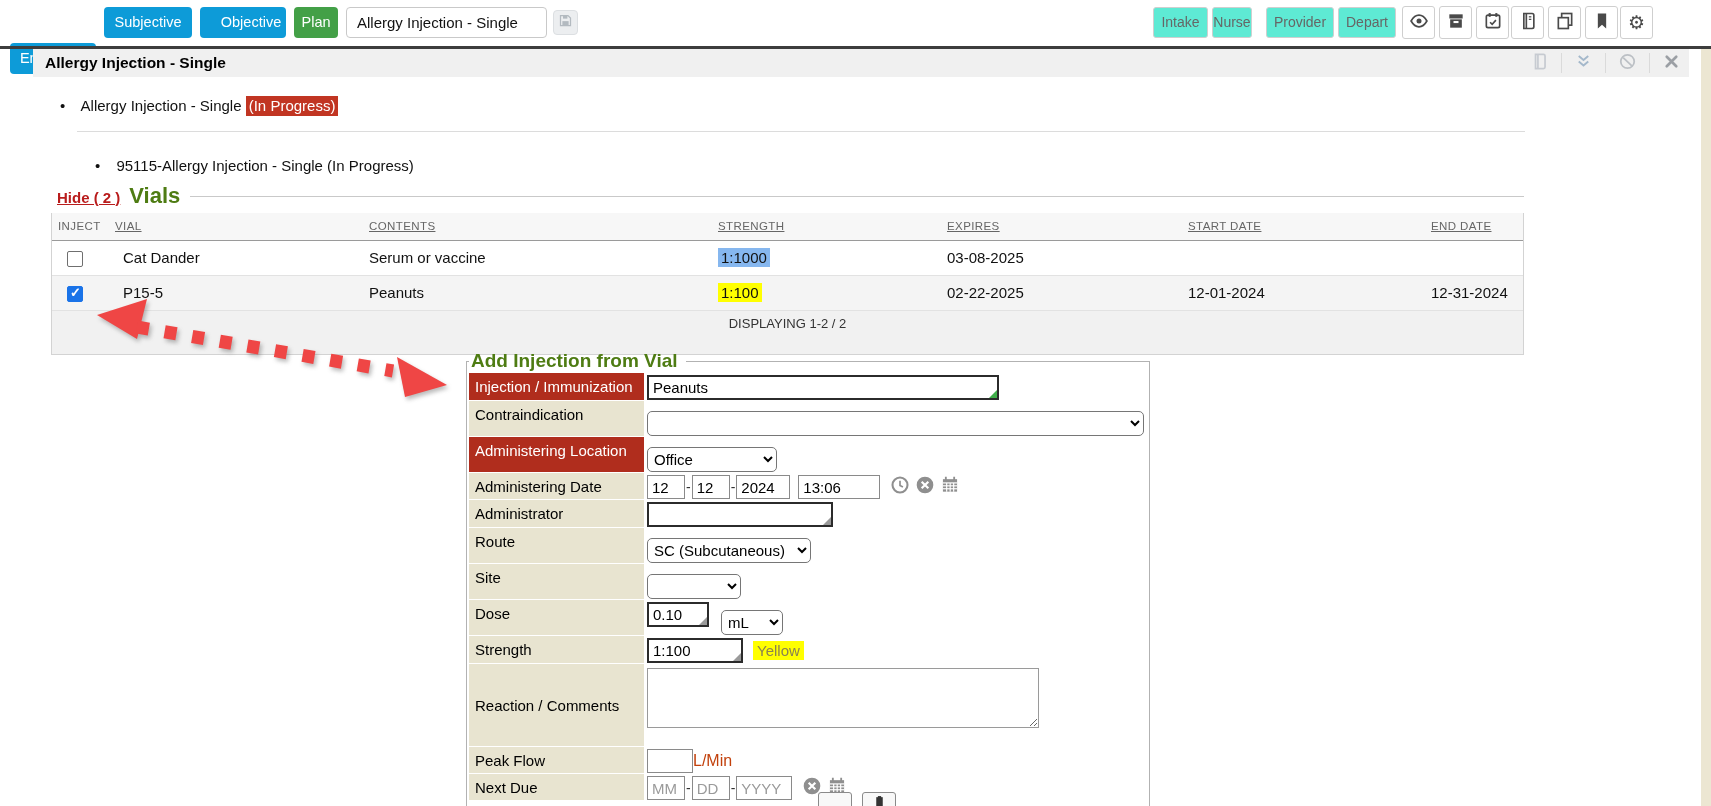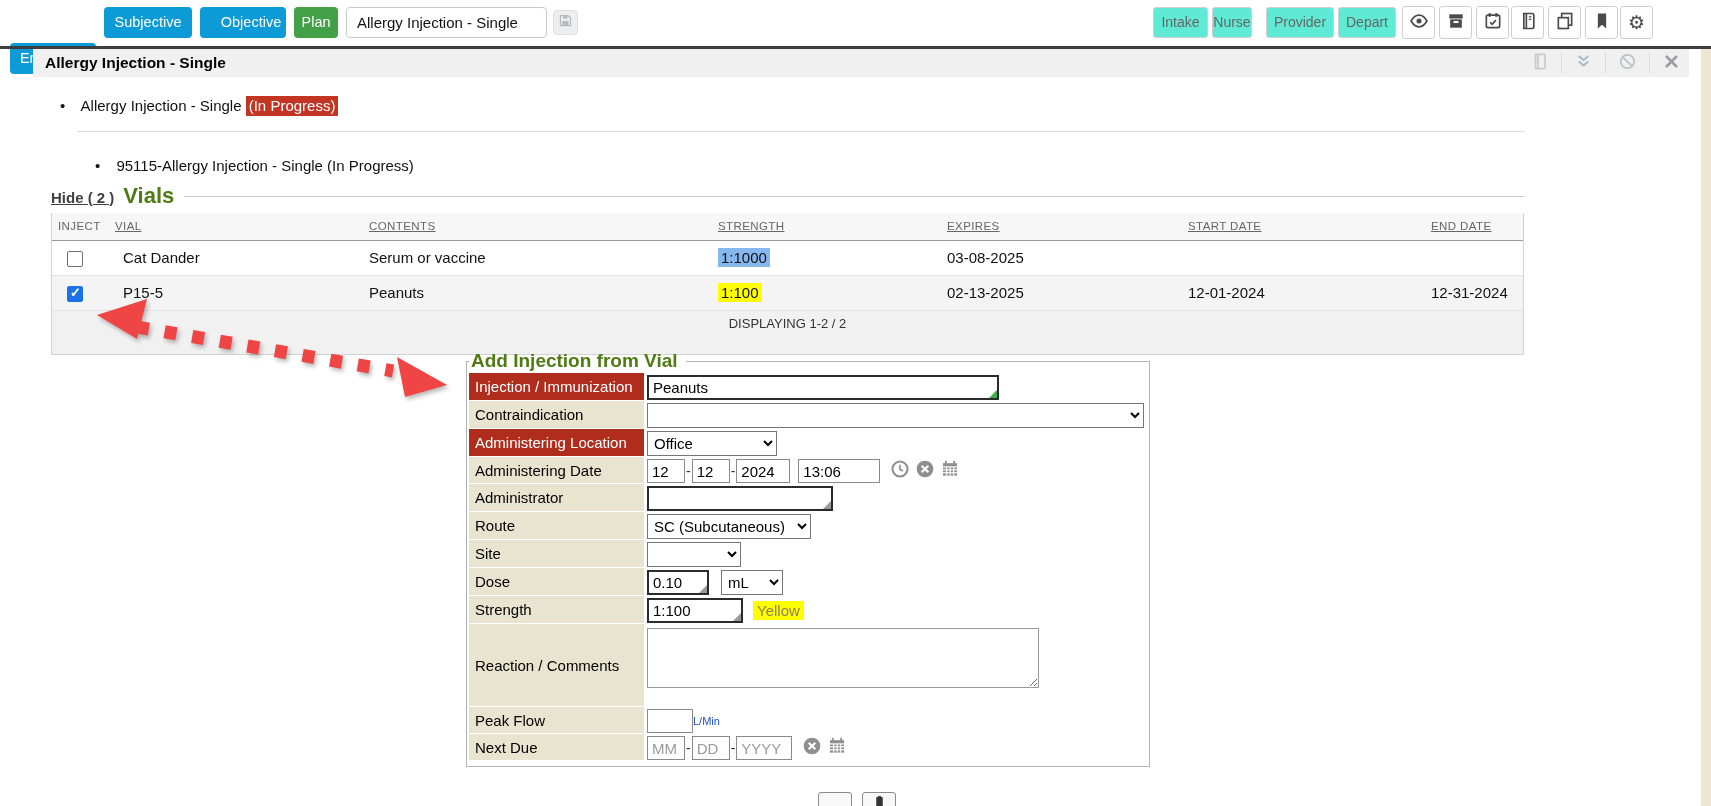--- a/index.html
+++ b/index.html
@@ -34,21 +34,21 @@
 
   
   .bullet { position:absolute; font-size:15px; color:#111; }
   .bullet::before { content:"•"; margin-right:12px; font-size:15px; }
   .badge { background:#c13522; color:#fff; padding:1px 3px 2px 3px; }
   .hr1 { position:absolute; left:77px; top:131px; width:1448px; height:1px; background:#dcdcdc; }
 
   
   .vials { position:absolute; left:51px; top:183px; width:1473px; }
   .vials-legend { display:flex; align-items:baseline; height:30px; }
-  .hide-link { color:#404040; font-weight:bold; font-size:15px; text-decoration:underline; cursor:pointer; }
+  .hide-link { color:#b91c1c; font-weight:bold; font-size:15px; text-decoration:underline; margin-left:6px; cursor:pointer; }
   .vials-title { color:#4e7c13; font-weight:bold; font-size:22px; margin-left:9px; }
   .legend-line { flex:1; border-top:1px solid #c9c9c9; margin-left:10px; transform:translateY(-6px); }
   .vtable-box { border:1px solid #d3d3d3; border-top:none; }
   table.vtable { width:100%; border-collapse:collapse; table-layout:fixed; }
   .vtable th { background:#f7f7f7; height:27px; text-align:left; font-size:11.5px; font-weight:normal;
                color:#666; letter-spacing:.4px; border-bottom:1px solid #9a9a9a; padding-left:6px; }
   .vtable th span { text-decoration:underline; cursor:pointer; }
   .vtable td { height:35px; font-size:15px; padding-left:6px; border-bottom:1px solid #e2e2e2; }
   .row-alt td { background:#f4f4f4; }
   .vtable td.c2 { padding-left:14px; }
@@ -70,27 +70,27 @@
   .flabel { width:175px; min-width:175px; background:#e8e4d0; color:#000; font-size:15px; padding:5px 4px 4px 6px; margin-right:3px; }
   .flabel.req { background:#b02d1d; color:#fff; }
   .ffield { flex:1; display:flex; align-items:flex-start; padding-top:2px; position:relative; }
   .frow input, .frow select { font-family:"Liberation Sans",sans-serif; font-size:15px; }
   .inp-dark { border:2px solid #2b2b2b; height:25px; padding:0 4px; position:relative; }
   .inp-plain { border:1px solid #8a8a8a; height:24px; padding:0 4px; }
   .corner { position:relative; display:inline-block; }
   .corner::after { content:""; position:absolute; right:2px; bottom:2px; width:0; height:0;
                    border-left:8px solid transparent; border-bottom:8px solid #9a9a9a; pointer-events:none; }
   .corner.green::after { border-bottom-color:#3fae49; }
-  select { height:25px; border:1px solid #767676; border-radius:0; background:#fff; padding:0 2px; }
+  select { height:25px; border:1px solid #767676; border-radius:5px; background:#fff; padding:0 2px;margin-top:8px; }
   .dash { margin:0 1px; align-self:center; font-size:14px; color:#333; }
   .ficons { display:flex; align-items:center; gap:5px; margin-left:10px; color:#8f8f8f; }
   .ficons svg { width:20px; height:20px; }
   .note-yellow { background:#ffff00; color:#8a8250; font-size:15px; padding:1px 4px; margin-left:10px; align-self:center; }
   textarea { width:392px; height:60px; border:1px solid #9a9a9a; resize:both; font-family:"Liberation Sans",sans-serif; }
-  .unit { font-size:11px; align-self:center; color:#1d4ed8; }
+  .unit { font-size:16px; align-self:center; color:#c2410c; }
   .mono { font-family:"DejaVu Sans Mono",monospace; }
   input::placeholder { color:#9a9a9a; }
 
   
   .cutbtn { position:absolute; top:792px; width:34px; height:22px; border:1px solid #8a8a8a; border-radius:3px;
             background:#f8f8f8; display:flex; align-items:center; justify-content:center; color:#333; }
 </style>
 </head>
 <body>
 
@@ -230,21 +230,21 @@
         <td><span class="hl-blue">1:1000</span></td>
         <td>03-08-2025</td>
         <td></td>
         <td></td>
       </tr>
       <tr class="row-alt">
         <td><span class="cb checked"></span></td>
         <td class="c2">P15-5</td>
         <td>Peanuts</td>
         <td><span class="hl-yellow">1:100</span></td>
-        <td>02-13-2025</td>
+        <td>02-22-2025</td>
         <td>12-01-2024</td>
         <td>12-31-2024</td>
       </tr>
     </tbody>
       </table>
     <div class="vfoot">DISPLAYING 1-2 / 2</div>
   </div>
 </div>
 
 <svg class="arrow-overlay" viewBox="0 0 430 130">

